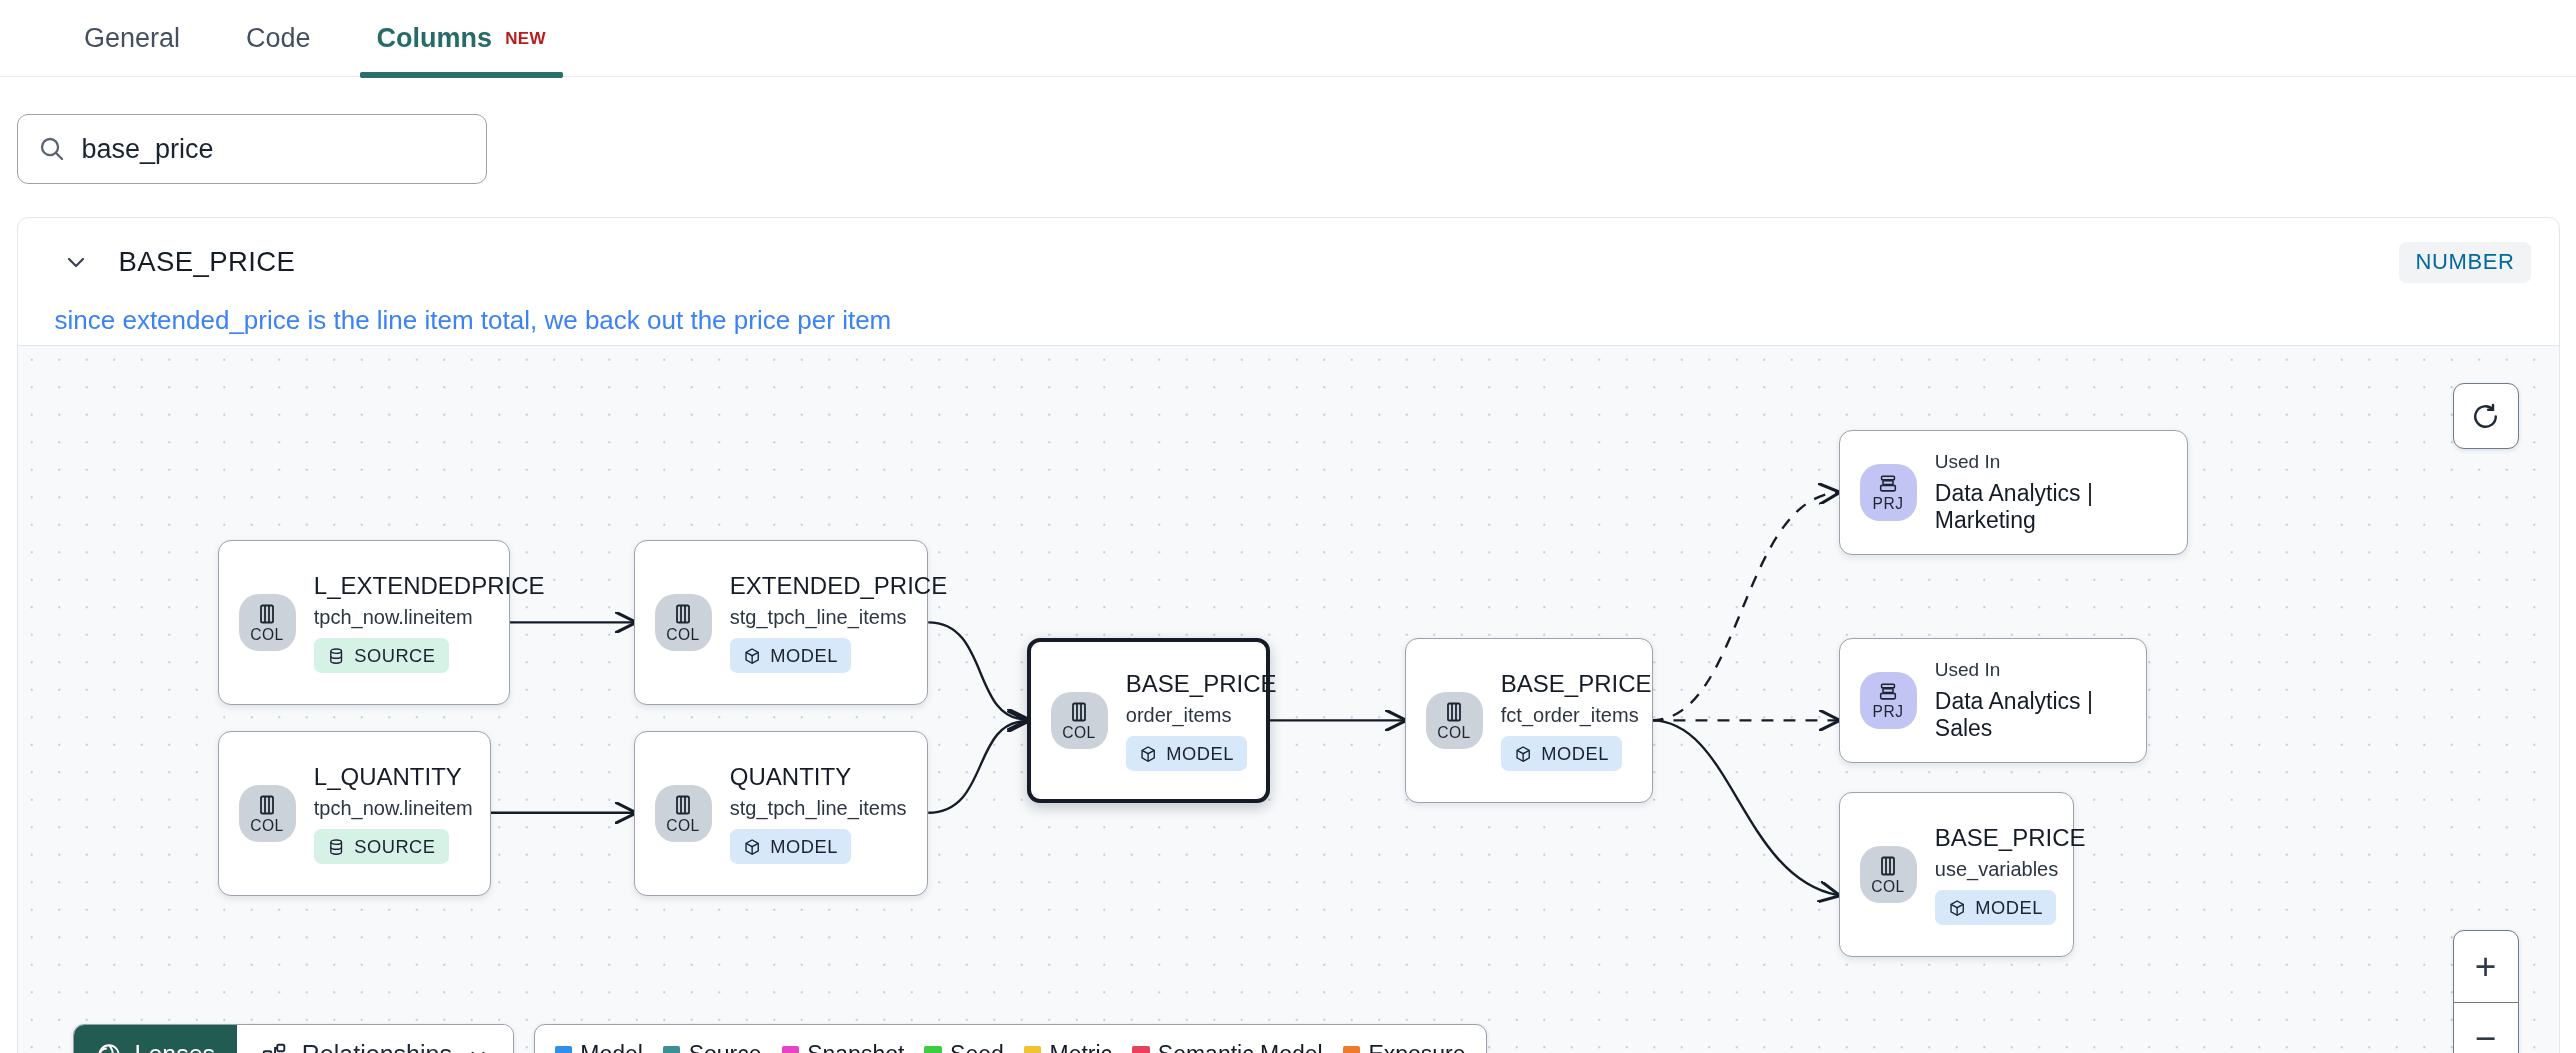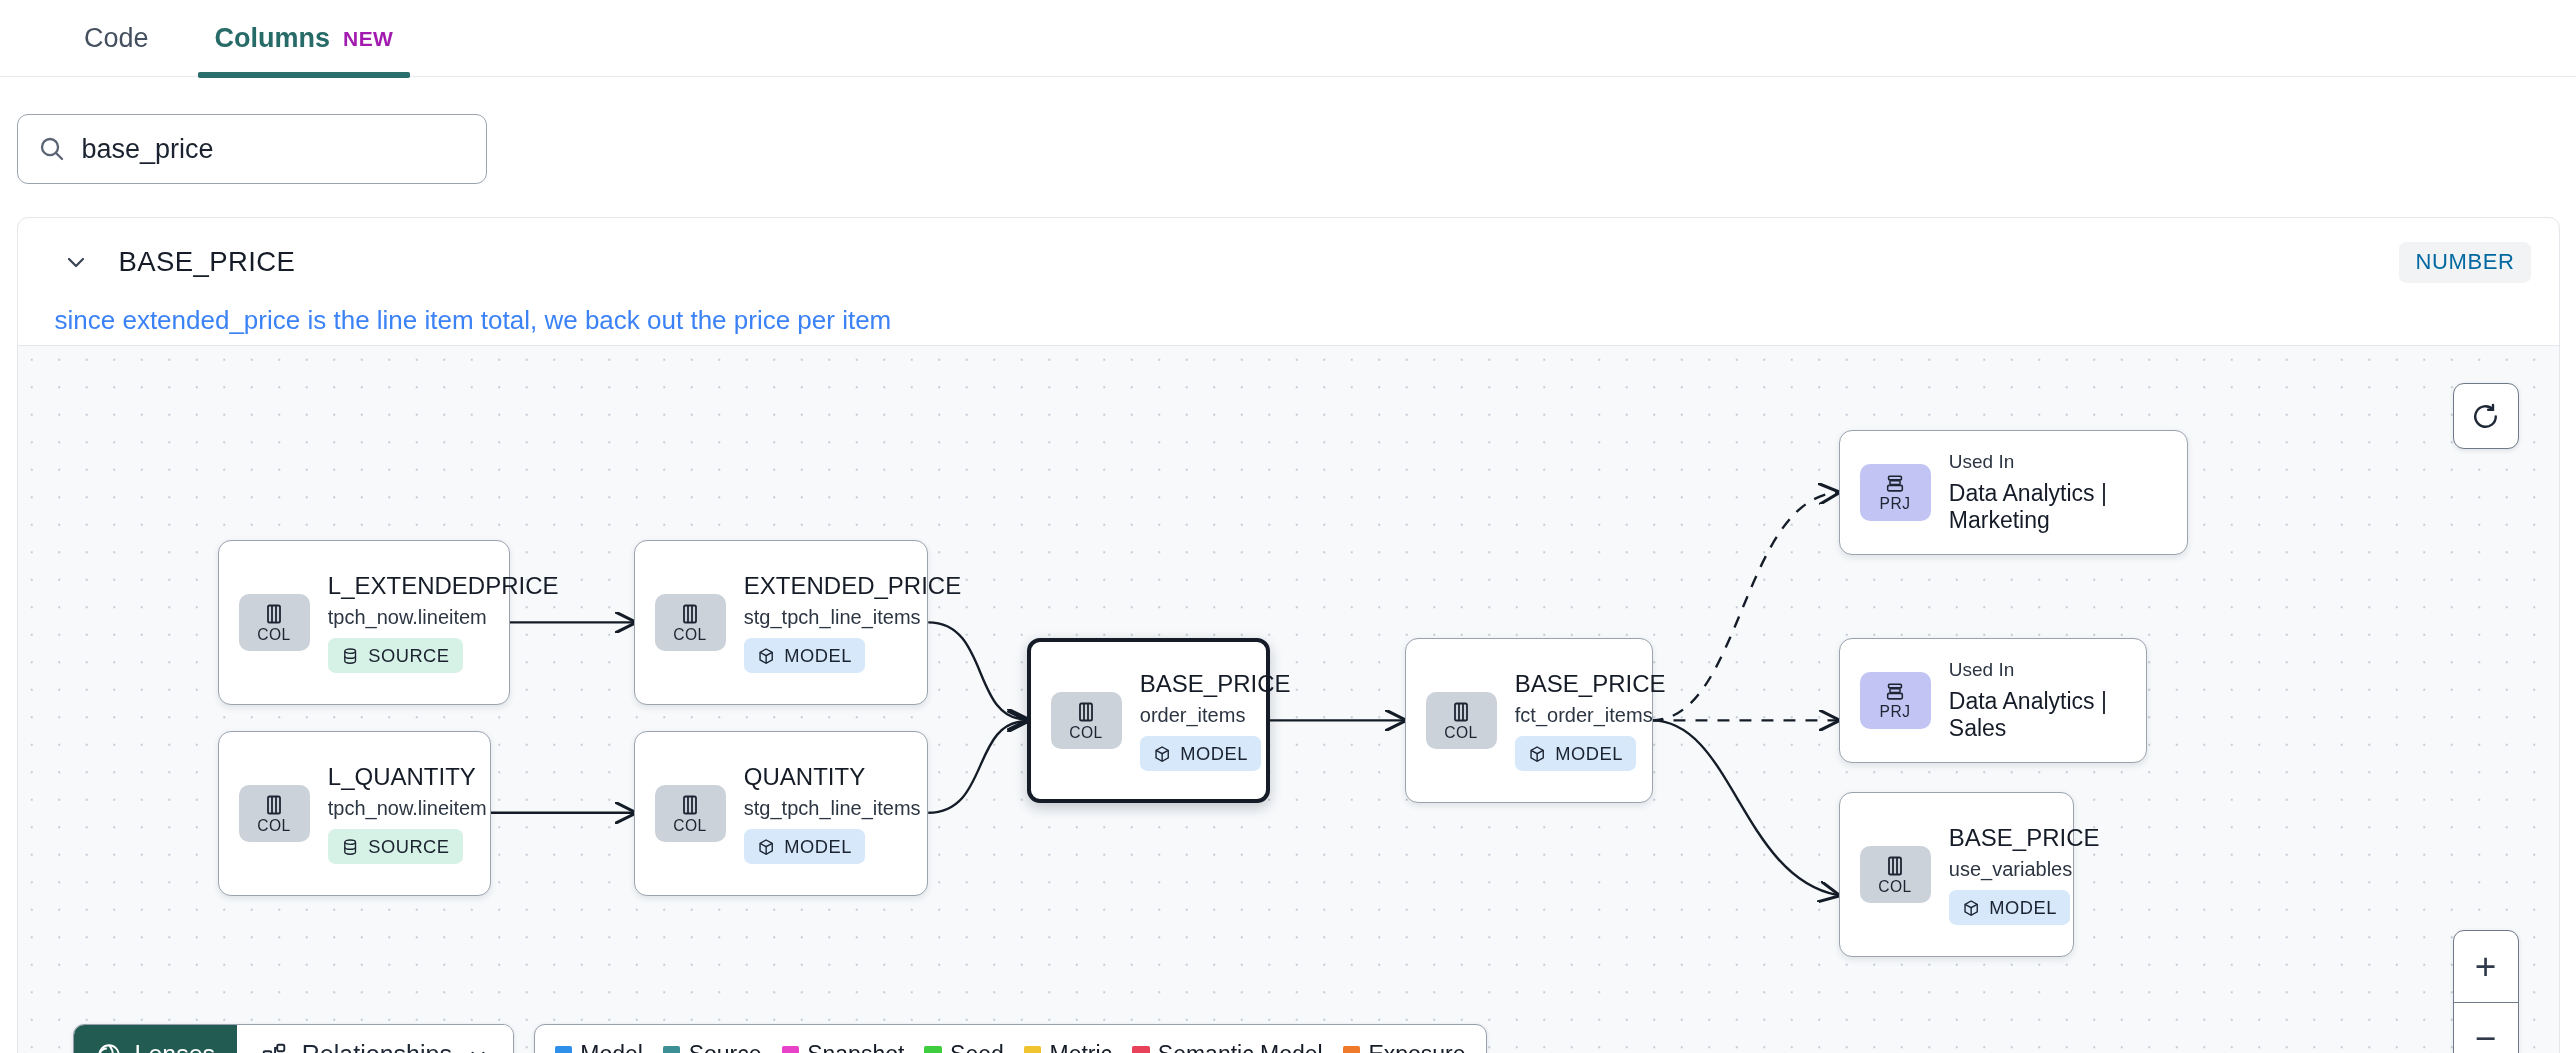--- a/index.html
+++ b/index.html
@@ -35,22 +35,22 @@
   .tab.active { color: #266b68; font-weight: bold; }
   .tab.active::after {
     content: "";
     position: absolute;
     left: 16.5px; right: 16.5px; bottom: -1.8px;
     height: 5.5px;
     background: #2a6f6c;
     border-radius: 1.8px;
   }
   .new-badge {
-    color: #a21caf;
-    font-size: 21px;
+    color: #b91c1c;
+    font-size: 17px;
     font-weight: bold;
     letter-spacing: 0.4px;
   }
   .count-pill {
     display: inline-flex;
     align-items: center;
     justify-content: center;
     min-width: 48px;
     height: 42px;
     padding: 0 14.7px;
@@ -140,22 +140,22 @@
     border-radius: 13px;
     box-shadow: 0 2.8px 6.4px rgba(25,35,55,.10);
     display: flex;
     align-items: center;
     gap: 18.3px;
     padding: 0 24px 0 20px;
     z-index: 3;
   }
   .node.focus { border: 4.6px solid #151c27; box-shadow: 0 4.6px 13px rgba(20,28,45,.22); }
   .badge-ico {
-    width: 71px; height: 57px;
-    border-radius: 10px;
+    width: 57px; height: 57px;
+    border-radius: 20px;
     background: #ccd2da;
     display: flex; flex-direction: column;
     align-items: center; justify-content: center;
     gap: 0.9px;
     flex: 0 0 auto;
   }
   .badge-ico.prj { background: #c2c5f4; }
   .badge-ico .lbl { font-size: 15.6px; color: #1d2533; letter-spacing: 0.5px; line-height: 1; }
   .node-body { display: flex; flex-direction: column; gap: 6.4px; }
   .node-name { font-size: 24px; color: #151c27; }
@@ -258,20 +258,23 @@
     box-shadow: 0 1.8px 4.6px rgba(25,35,55,.12);
   }
   .legend-item { display: flex; align-items: center; gap: 8.3px; font-size: 23px; color: #151c27; white-space: nowrap; }
   .swatch { width: 17.4px; height: 17.4px; border-radius: 1.8px; flex: 0 0 auto; }
 </style>
 </head>
 <body>
 
 <div class="tabbar">
   <div class="tab">
+    <span>General</span>
+  </div>
+  <div class="tab">
     <span>Code</span>
   </div>
   <div class="tab active">
     <span>Columns</span>
     <span class="new-badge">NEW</span>
   </div>
 </div>
 
 <div class="search-wrap">
   <div class="search-box">

